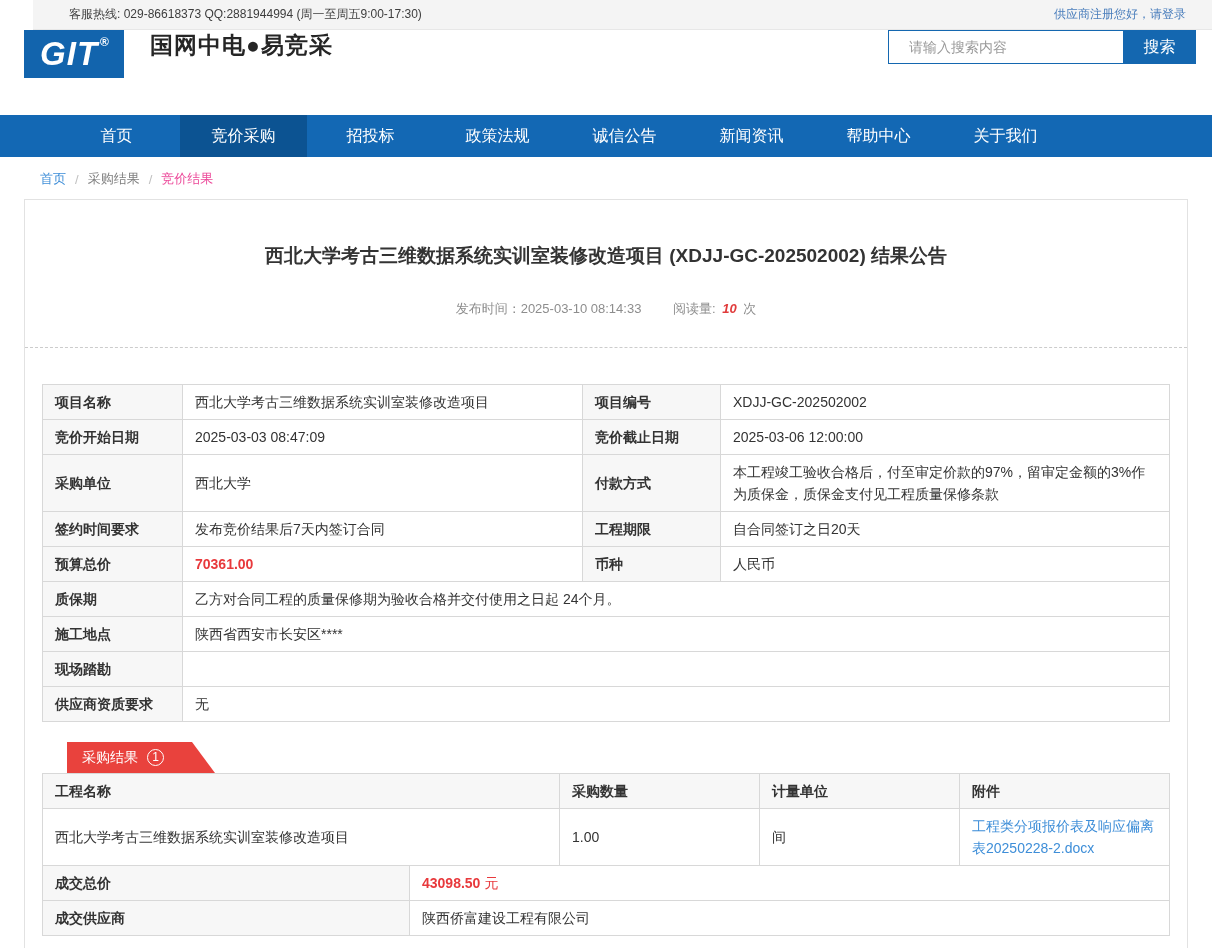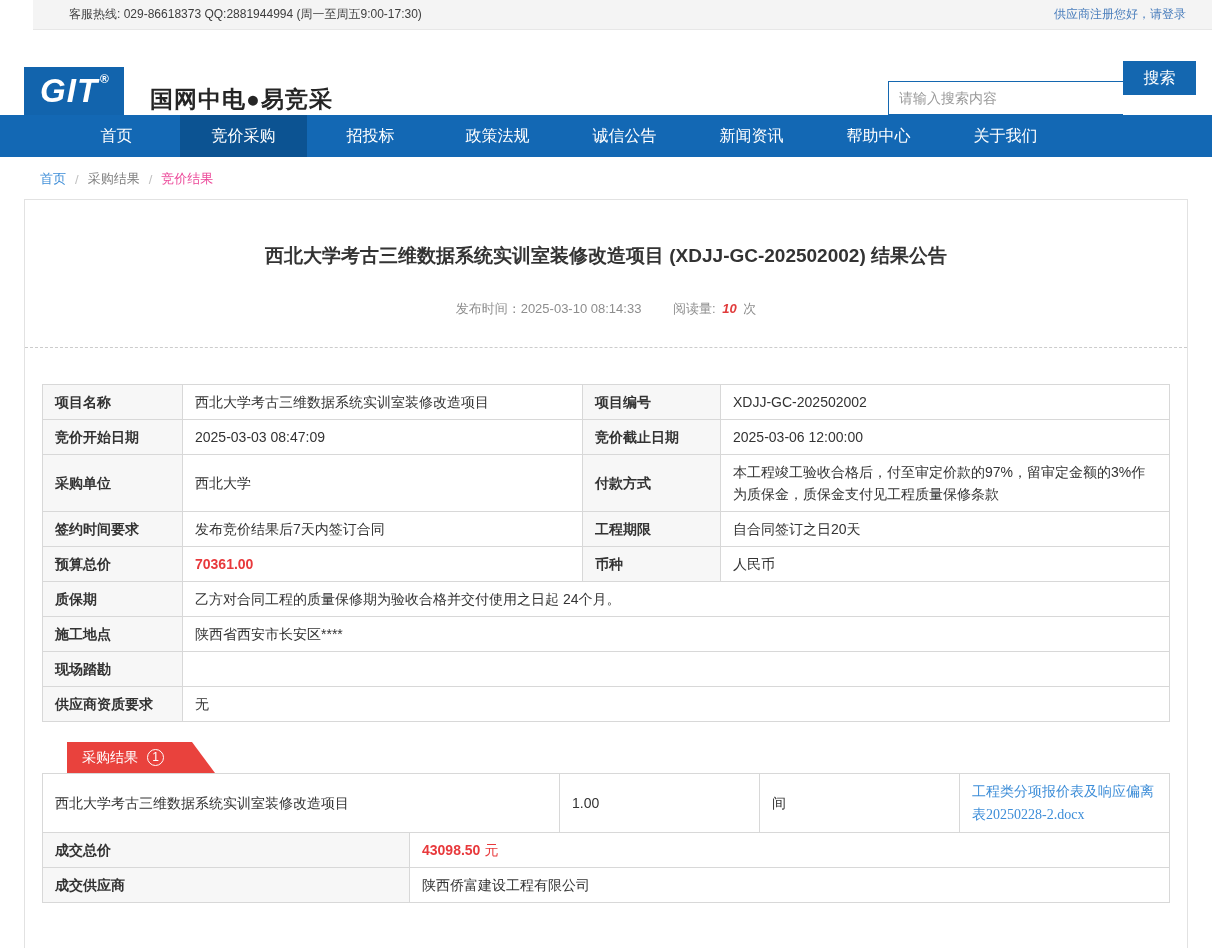--- a/index.html
+++ b/index.html
@@ -25,46 +25,45 @@
     margin-left: 33px;
   }
   .topbar-right { display: flex; }
   .topbar-right a { color: #4a7ebc; text-decoration: none; font-size: 12px; cursor: pointer; }
 
   
   .header {
     height: 85px;
     background: #fff;
     display: flex;
-    align-items: flex-end;
+    align-items: flex-start;
     padding: 0 16px 0 24px;
   }
   .logo-box {
     width: 100px; height: 48px;
     background: #1264ad;
     color: #fff;
     display: flex; align-items: center; justify-content: center;
     font-style: italic; font-weight: bold;
     font-size: 33px; letter-spacing: 1px;
     position: relative;
     cursor: pointer;
   }
   .logo-reg { font-size: 12px; font-style: normal; position: relative; top: -12px; left: 2px; }
   .site-name { margin-left: 26px; font-size: 23px; font-weight: bold; color: #252525; letter-spacing: 1px; }
   .search-area { margin-left: auto; display: flex; }
   .search-input {
     width: 235px; height: 34px;
     border: 1px solid #1467b0;
     border-right: none;
-    padding: 0 10px;
+    padding: 0 20px;
     font-size: 14px;
     color: #333;
     outline: none;
     font-family: inherit;
-    margin-top: 20px;
   }
   .search-input::placeholder { color: #9a9a9a; }
   .search-btn {
     width: 73px; height: 34px;
     background: #1467b0; color: #fff;
     border: none; font-size: 16px;
     font-family: inherit;
     cursor: pointer;
   }
 
@@ -145,21 +144,21 @@
   .ribbon-count {
     width: 17px; height: 17px;
     border: 1px solid #fff;
     border-radius: 50%;
     font-size: 12px;
     line-height: 15px;
     text-align: center;
   }
 
   .result-table th { background: #f7f7f7; font-weight: bold; }
-  .attach-link { color: #3e8ed8; text-decoration: none; cursor: pointer; font-family: Liberation Serif, serif; }
+  .attach-link { color: #3e8ed8; text-decoration: none; cursor: pointer; }
   .unit-red { color: #e8393c; font-weight: normal; margin-left: 4px; }
 </style>
 </head>
 <body>
 
 <div class="topbar">
   <span>客服热线: 029-86618373 QQ:2881944994 (周一至周五9:00-17:30)</span>
   <span class="topbar-right">
     <a>供应商注册</a>
     <a>您好，请登录</a>
@@ -274,20 +273,26 @@
 
   <table class="result-table">
     <colgroup>
         <col style="width:367px">
         <col style="width:150px">
         <col style="width:200px">
         <col style="width:200px">
         <col style="width:210px">
       </colgroup>
     <tbody>
+        <tr>
+      <th colspan="2">工程名称</th>
+      <th>采购数量</th>
+      <th>计量单位</th>
+      <th>附件</th>
+    </tr>
     <tr>
       <td colspan="2">西北大学考古三维数据系统实训室装修改造项目</td>
       <td>1.00</td>
       <td>间</td>
       <td>
         <a class="attach-link">工程类分项报价表及响应偏离表20250228-2.docx</a>
       </td>
     </tr>
     <tr>
       <td class="lbl">成交总价</td>

